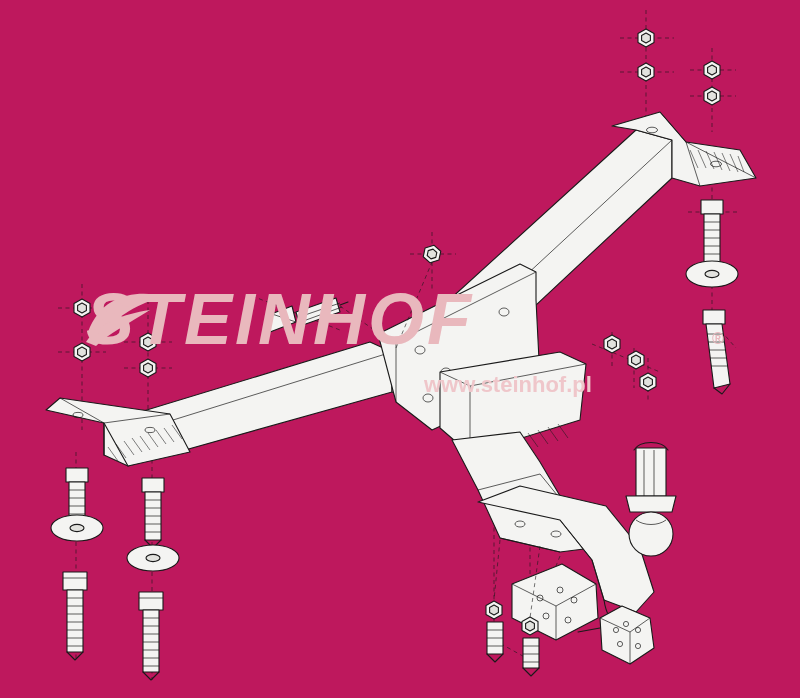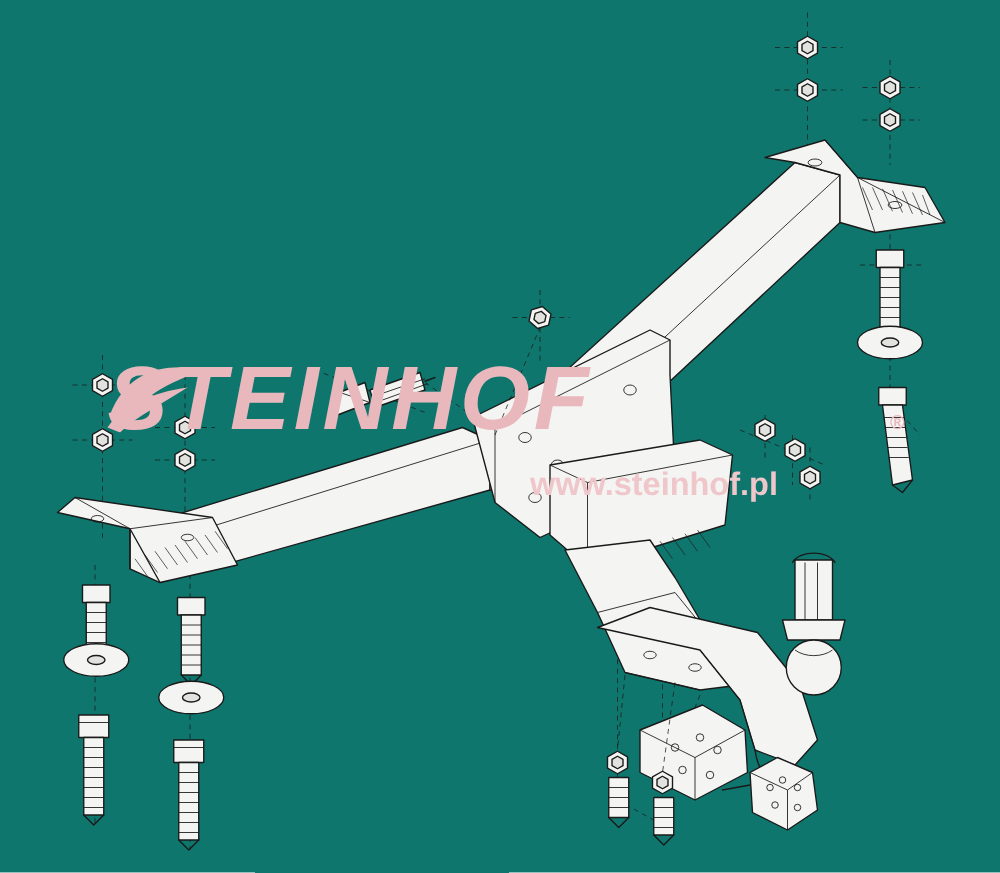--- a/index.html
+++ b/index.html
@@ -7,21 +7,21 @@
     padding: 0;
     background: #ffffff;
   }
   body {
     font-family: "Liberation Sans", sans-serif;
   }
   #stage {
     position: relative;
     width: 800px;
     height: 698px;
-    background: #0f766e;
+    background: #be185d;
     overflow: hidden;
   }
   #drawing-svg {
     position: absolute;
     left: 0;
     top: 0;
     width: 800px;
     height: 698px;
   }
   .wm-layer {
@@ -49,21 +49,21 @@
   }
   #wm-reg {
     left: 712px;
     top: 330px;
     font-size: 16px;
     color: #e9b8bd;
   }
   #wm-url {
     left: 424px;
     top: 372px;
-    font-size: 26px;
+    font-size: 22px;
     color: #efc6ca;
     letter-spacing: 0px;
   }
   #wm-swoosh {
     position: absolute;
     left: 84px;
     top: 290px;
     width: 84px;
     height: 56px;
   }

